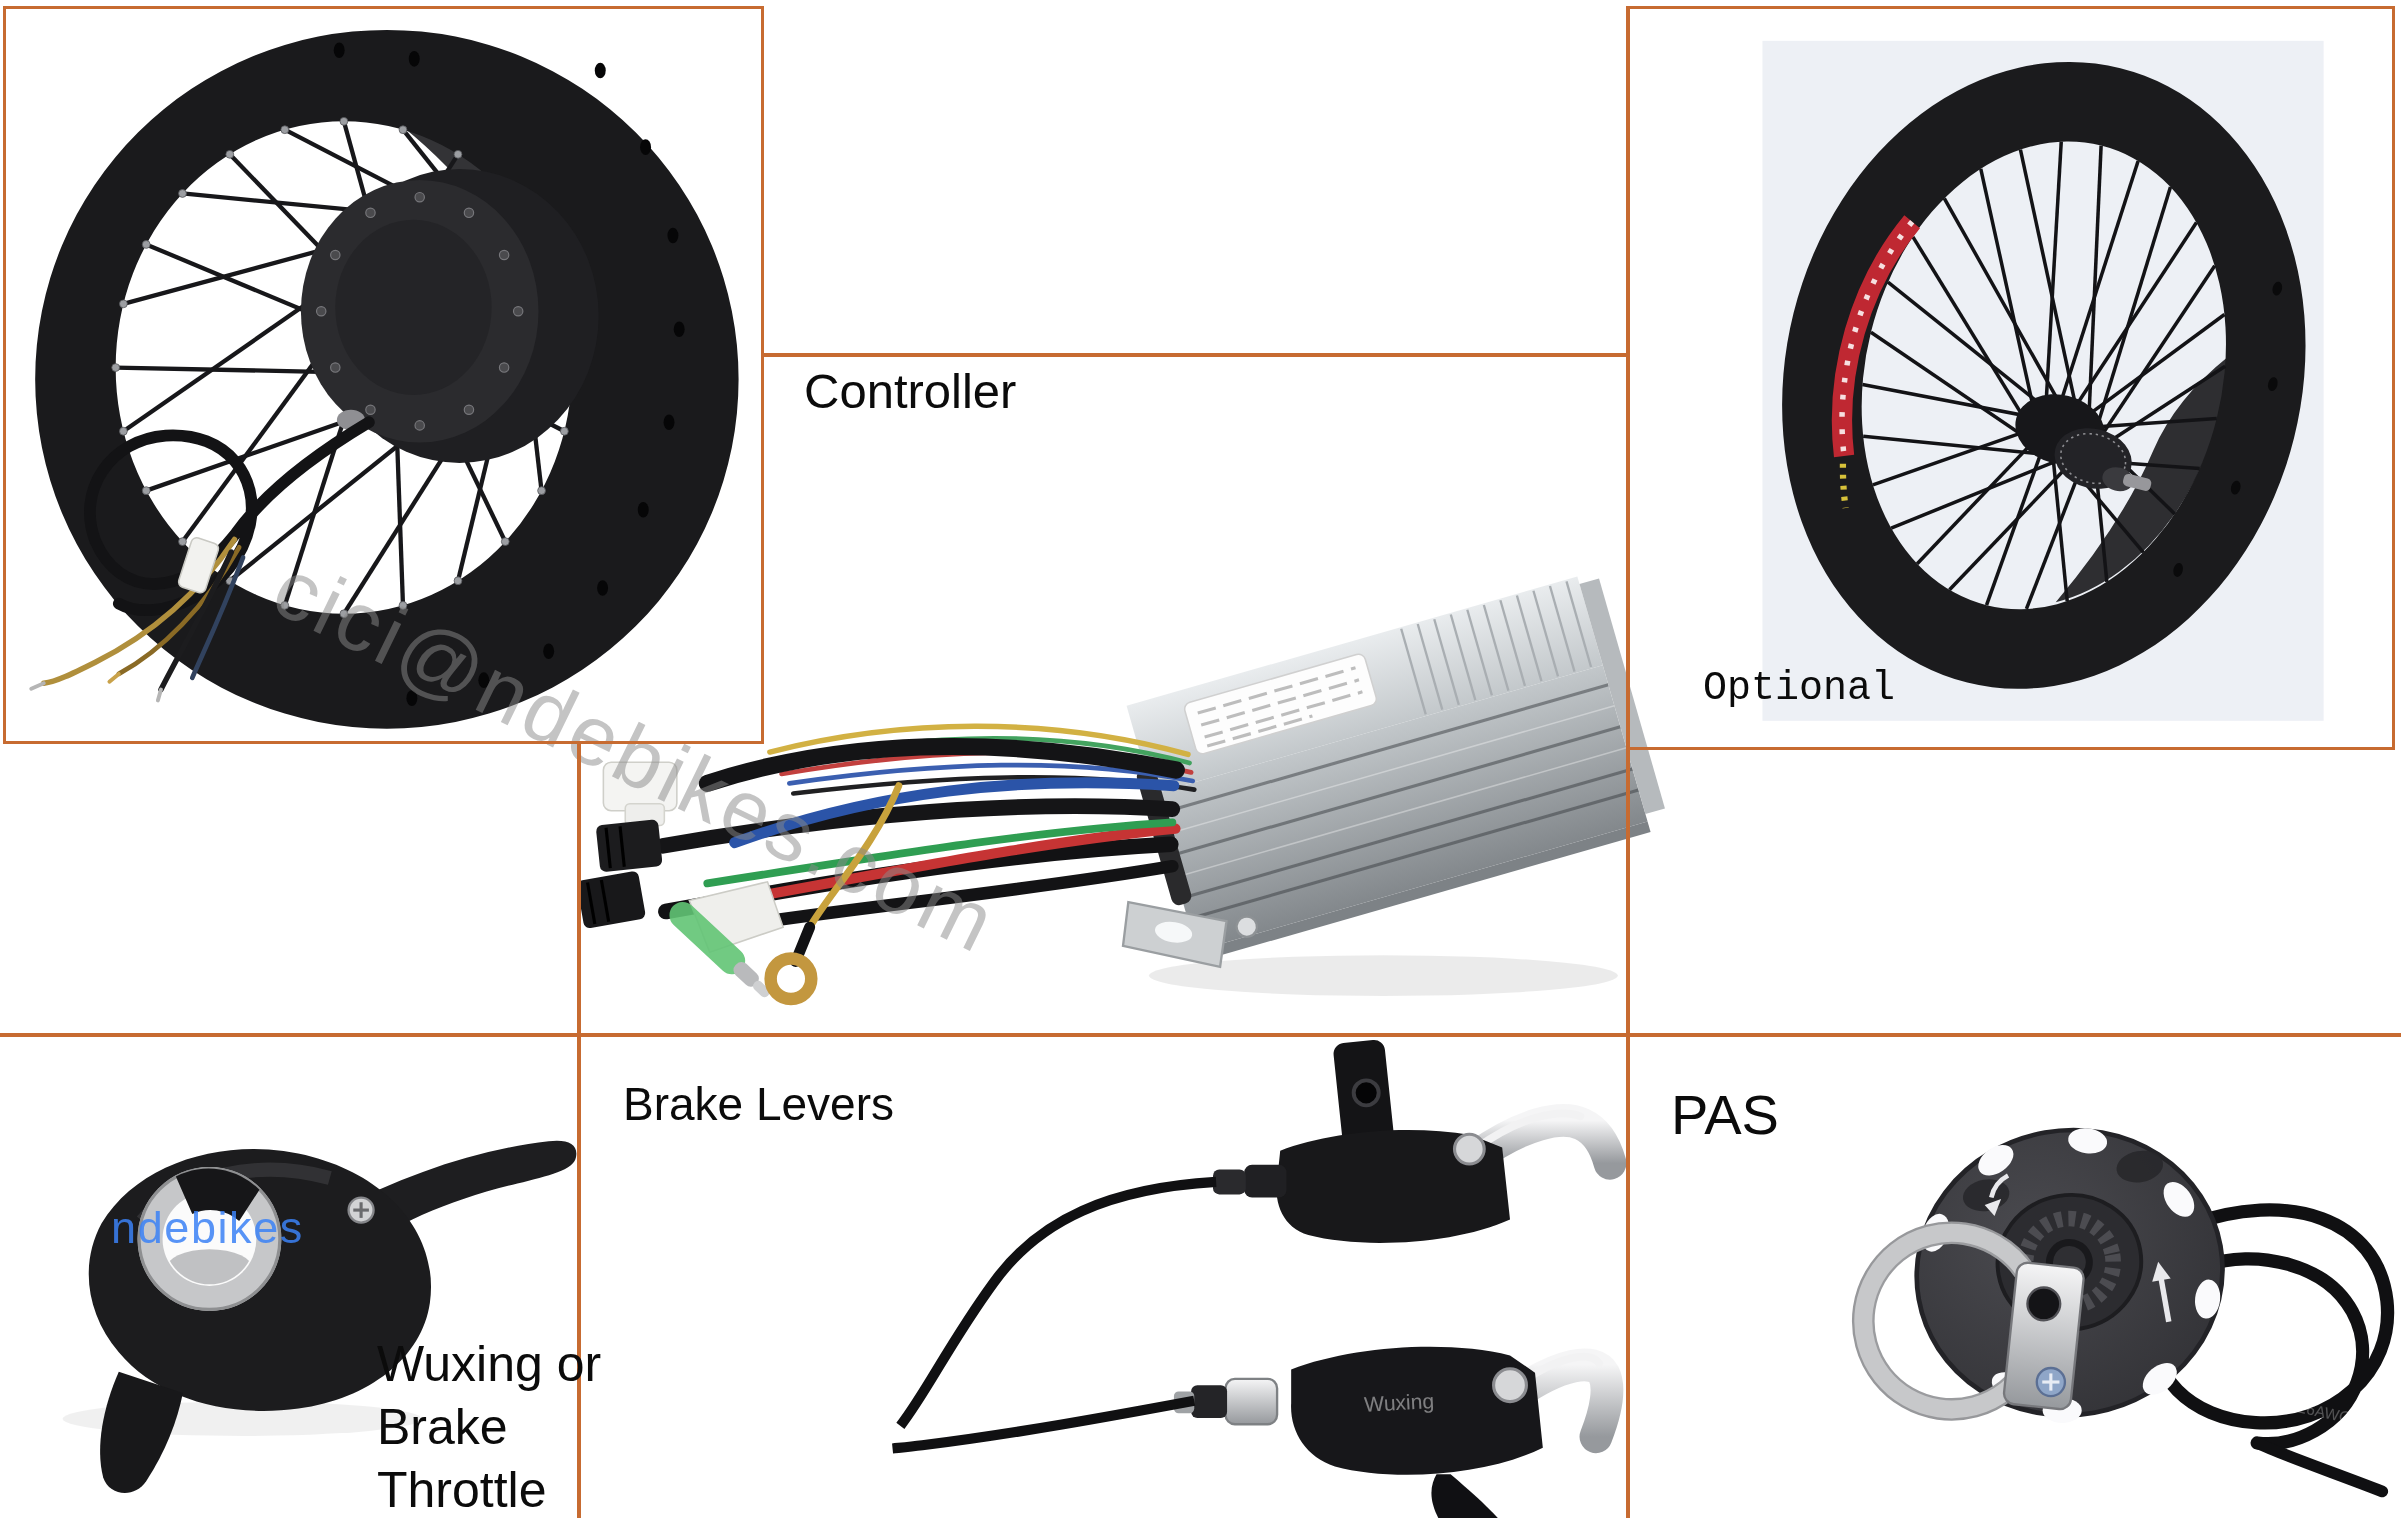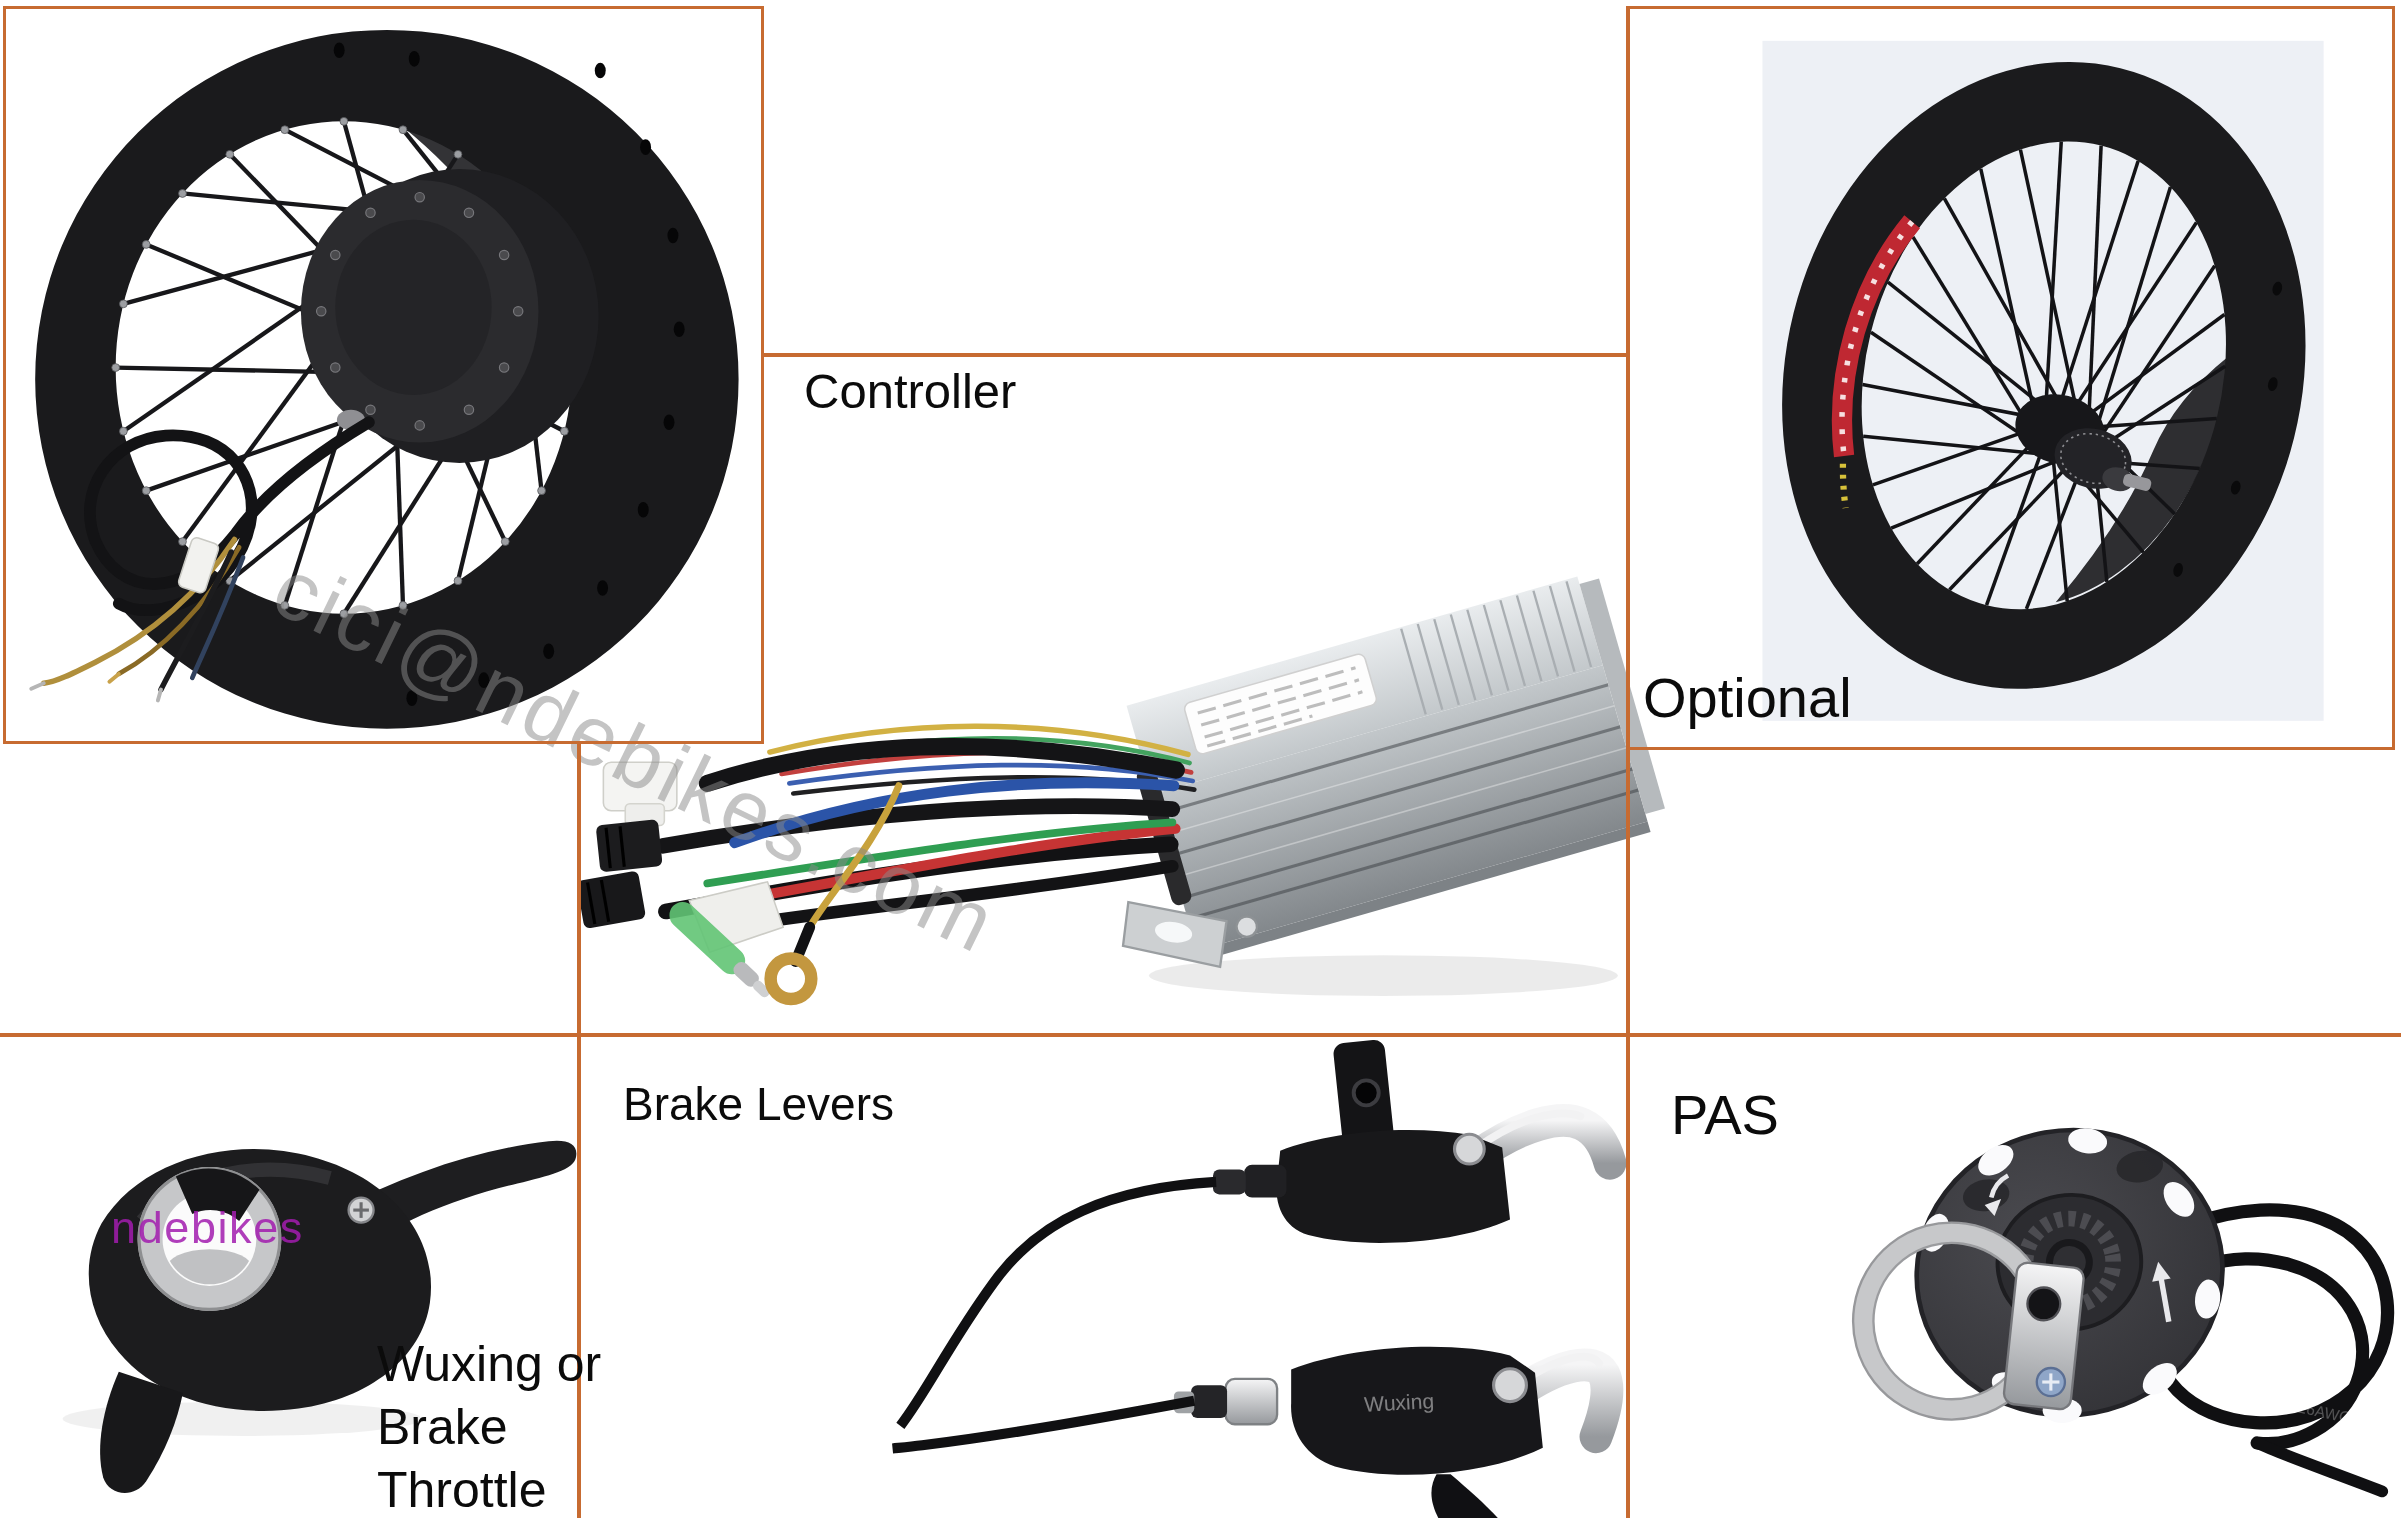--- a/index.html
+++ b/index.html
@@ -3,32 +3,32 @@
 <meta charset="utf-8">
 <style>
   html,body{margin:0;padding:0;background:#fff;}
   *{box-sizing:border-box;}
   #stage{position:relative;width:2401px;height:1519px;background:#ffffff;overflow:hidden;
          font-family:"Liberation Sans", sans-serif;}
   svg{position:absolute;left:0;top:0;z-index:1;}
   .wm-diagonal{position:absolute;left:301px;top:539px;z-index:2;font-size:84px;letter-spacing:3.9px;
                color:#8a8a8a;opacity:.5;transform:rotate(26deg);transform-origin:left top;white-space:nowrap;}
   .wm-small{position:absolute;left:111px;top:1202px;z-index:2;font-size:45px;letter-spacing:1.6px;
-            color:#a21caf;opacity:.85;white-space:nowrap;}
+            color:#3b82f6;opacity:.85;white-space:nowrap;}
   .oline{position:absolute;background:#c76b31;z-index:3;}
   .obox{position:absolute;border:3.9px solid #c76b31;z-index:3;}
   #box-motor{left:3.1px;top:6.3px;width:761px;height:738px;}
   #box-optional{left:1626px;top:6.3px;width:769px;height:744px;border-left:none;}
   #line-controller-top{left:764px;top:353px;width:862px;height:3.9px;}
   #line-main-divider{left:0px;top:1033px;width:2401px;height:3.9px;}
   #line-vert-right{left:1626px;top:6.3px;width:3.9px;height:1513px;}
   #line-vert-bottomleft{left:577px;top:743px;width:3.9px;height:776px;}
   .label{position:absolute;color:#0b0b0b;z-index:4;white-space:nowrap;line-height:1.15;}
   #label-controller{left:804px;top:363px;font-size:49px;}
-  #label-optional{left:1643px;top:666px;font-size:56px;}
+  #label-optional{left:1703px;top:666px;font-size:40px;font-family:Liberation Mono, monospace;}
   #label-brake{left:623px;top:1078px;font-size:46px;}
   #label-pas{left:1671px;top:1083px;font-size:56px;}
   #label-throttle{left:377px;top:1333px;font-size:50px;line-height:63px;}
 </style>
 </head>
 <body>
 
 <div id="stage">
 
   <svg width="2401" height="1519" viewBox="0 0 3072 1943">

